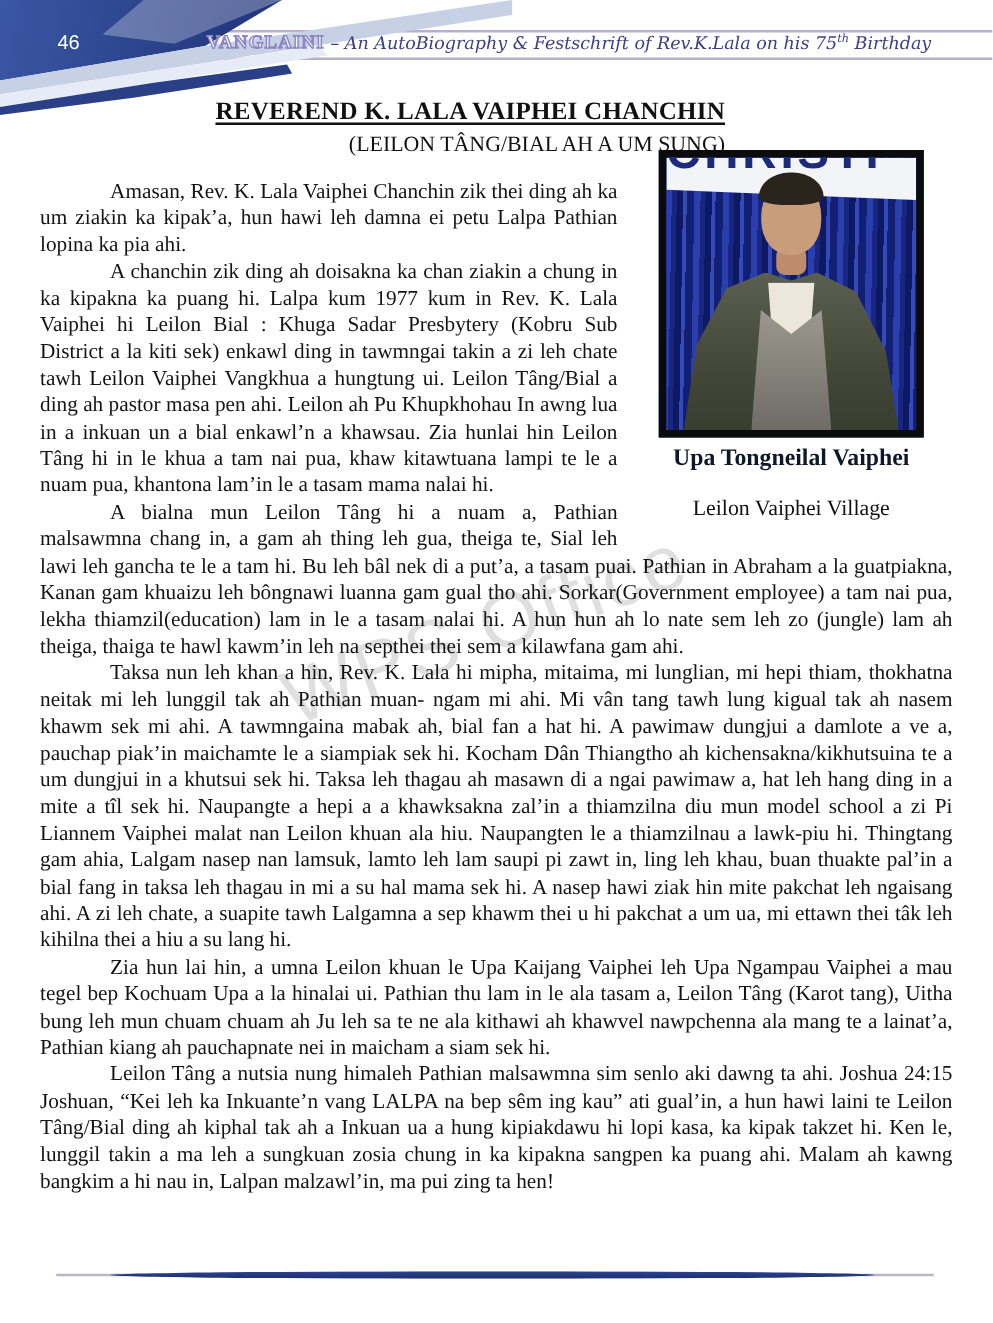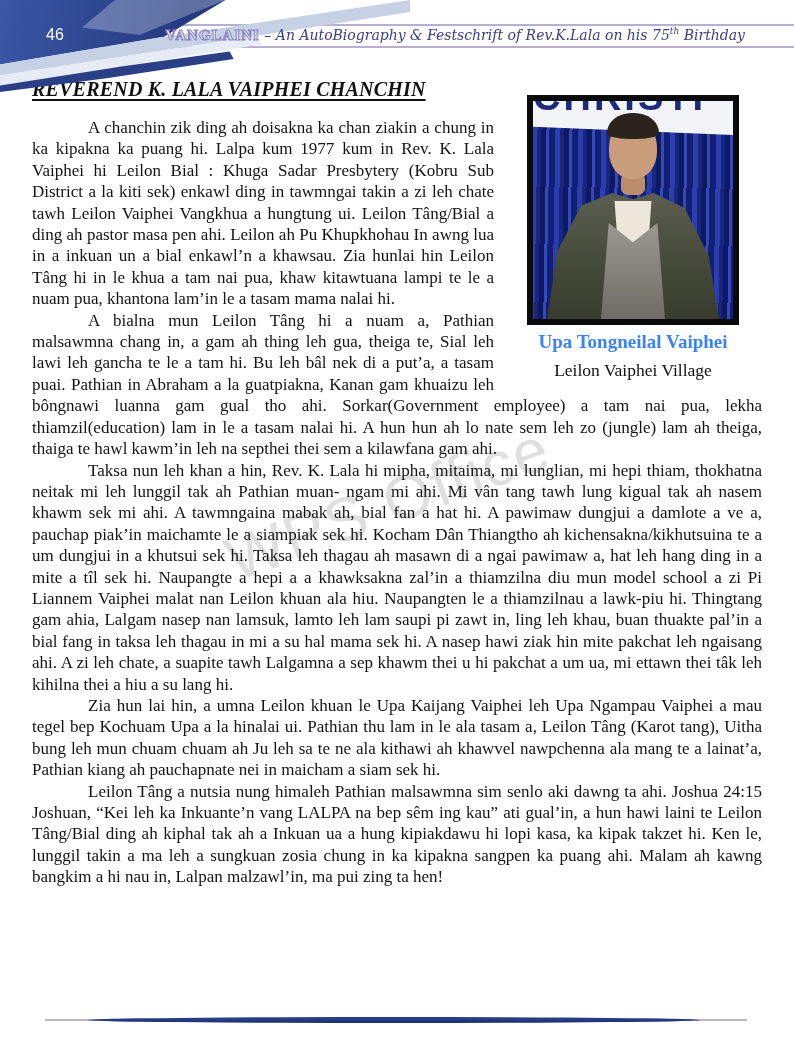--- a/index.html
+++ b/index.html
@@ -48,21 +48,21 @@
   .tagline{font-style:italic;font-family:"DejaVu Serif",serif;font-size:14px;}
   .tagline sup{font-size:9px;}
   
   .watermark{
     position:absolute;left:168px;top:468px;width:440px;text-align:center;
     font-family:"Liberation Sans",sans-serif;font-size:62px;letter-spacing:2px;
     color:#c6c6c6;opacity:0.55;transform:rotate(-20deg);pointer-events:none;
   }
   
   .page-content{position:absolute;left:32px;top:78px;width:730px;z-index:1;}
-  .title-block{width:548px;text-align:left;font-style:italic;}
+  .title-block{width:548px;text-align:right;}
   .title{
     font-size:20px;font-weight:bold;margin:0;letter-spacing:0.2px;color:#111;
     text-decoration:underline;text-decoration-thickness:2px;text-underline-offset:3px;
   }
   .subtitle{font-size:17.5px;margin:4px 0 0 0;color:#111;}
   .body-text{margin-top:16px;font-size:17px;line-height:21.4px;color:#131313;text-align:justify;}
   .body-text p{margin:0;text-indent:3.3em;}
   
   .photo-float{float:right;width:258px;margin:-22px 0 4px 10px;text-align:center;}
   .photo-frame{
@@ -92,22 +92,22 @@
     clip-path:polygon(8% 0,92% 0,72% 100%,28% 100%);
   }
   .vest{
     position:absolute;bottom:0;left:68px;width:64px;height:96px;
     background:linear-gradient(180deg,#9b988f,#6e6c64);
     clip-path:polygon(12% 0,50% 20%,88% 0,100% 100%,0 100%);
   }
   .neck{position:absolute;left:88px;top:72px;width:24px;height:22px;background:#bd8c6b;border-radius:30%;}
   .head{position:absolute;left:76px;top:18px;width:48px;height:60px;background:#c99d7c;border-radius:48% 48% 46% 46%;}
   .hair{position:absolute;left:74px;top:12px;width:52px;height:26px;background:#2b241d;border-radius:50% 50% 45% 45%/ 80% 80% 25% 25%;}
-  .caption-name{font-size:19px;font-weight:bold;margin-top:6px;color:#3b82f6;}
-  .caption-loc{font-size:17.5px;margin-top:8px;color:#111;}
+  .caption-name{font-size:19px;font-weight:bold;margin-top:6px;color:#0f172a;}
+  .caption-loc{font-size:17.5px;margin-top:19px;color:#111;}
   
   .footer-gray{position:absolute;left:45px;top:1019px;width:702px;height:1.5px;background:#b9b4c6;z-index:1;}
   .footer-navy{
     position:absolute;left:88px;top:1017px;width:612px;height:6px;z-index:2;
     background:linear-gradient(180deg,#2e4493,#1c2e6e);
     clip-path:ellipse(50% 50% at 50% 50%);
   }
 </style>
 </head>
 <body>
@@ -126,39 +126,41 @@
 </div>
 <div class="pagenum">46</div>
 
 <div class="header-text">
   <span class="brand">VANGLAINI</span><span class="tagline"><span> – An AutoBiography &amp; Festschrift of Rev.K.Lala on his 75</span><sup>th</sup><span> Birthday</span></span>
 </div>
 
 <div class="page-content">
   <div class="title-block">
     <h1 class="title">REVEREND K. LALA VAIPHEI CHANCHIN</h1>
+    <div class="subtitle">(LEILON TÂNG/BIAL AH A UM SUNG)</div>
   </div>
 
   <div class="body-text">
     <div class="photo-float">
       <div class="photo-frame">
         <div class="photo-bg"></div>
         <div class="photo-banner"></div>
         <div class="banner-text">CHRISTI</div>
         <div class="jacket"></div>
         <div class="shirt"></div>
         <div class="vest"></div>
         <div class="neck"></div>
         <div class="head"></div>
         <div class="hair"></div>
       </div>
       <div class="caption-name">Upa Tongneilal Vaiphei</div>
       <div class="caption-loc">Leilon Vaiphei Village</div>
     </div>
 
+    <p>Amasan, Rev. K. Lala Vaiphei Chanchin zik thei ding ah ka um ziakin ka kipak’a, hun hawi  leh damna ei petu Lalpa Pathian lopina ka pia ahi.</p>
     <p>A chanchin zik ding ah doisakna ka chan ziakin a chung in ka kipakna ka puang hi. Lalpa kum 1977 kum in Rev. K. Lala Vaiphei hi Leilon Bial : Khuga Sadar Presbytery (Kobru Sub District a la kiti sek) enkawl ding in tawmngai takin a zi leh chate tawh Leilon Vaiphei Vangkhua a hungtung ui. Leilon Tâng/Bial a ding ah pastor masa pen ahi. Leilon ah  Pu Khupkhohau In awng lua in a inkuan un a bial enkawl’n a khawsau. Zia hunlai hin Leilon Tâng hi in le khua a tam nai pua, khaw kitawtuana lampi te le a nuam pua, khantona lam’in le a tasam mama nalai hi.</p>
     <p>A bialna mun Leilon Tâng hi a nuam a, Pathian malsawmna chang in, a gam ah thing leh gua, theiga te, Sial leh lawi leh gancha te le a tam hi. Bu leh bâl nek di a put’a, a tasam puai. Pathian in Abraham a la guatpiakna, Kanan gam khuaizu leh bôngnawi luanna gam gual tho ahi. Sorkar(Government employee) a tam nai pua, lekha thiamzil(education) lam in le a tasam nalai hi. A hun hun ah lo nate sem leh zo (jungle) lam ah theiga, thaiga te hawl kawm’in leh na septhei thei sem a kilawfana gam ahi.</p>
     <p>Taksa nun leh khan a hin, Rev. K. Lala hi mipha, mitaima, mi lunglian, mi hepi thiam,  thokhatna neitak mi leh lunggil tak ah Pathian muan- ngam mi ahi. Mi vân tang tawh lung kigual tak ah nasem khawm sek mi ahi. A tawmngaina mabak ah, bial fan a hat hi. A pawimaw dungjui a damlote a ve a, pauchap piak’in maichamte le a siampiak sek hi. Kocham Dân Thiangtho ah kichensakna/kikhutsuina te a um dungjui in a khutsui sek hi. Taksa leh thagau ah masawn di a ngai pawimaw a, hat leh hang ding in a mite a tîl sek hi. Naupangte a hepi a a khawksakna zal’in a thiamzilna diu mun model school a zi Pi Liannem Vaiphei malat nan Leilon khuan ala hiu. Naupangten le a thiamzilnau a lawk-piu hi. Thingtang gam ahia, Lalgam nasep nan lamsuk, lamto leh lam saupi pi zawt in, ling leh khau, buan thuakte pal’in a bial fang in taksa leh thagau in mi a su hal mama sek hi. A nasep hawi ziak hin mite pakchat leh ngaisang ahi. A zi leh chate, a suapite tawh Lalgamna a sep khawm thei u hi pakchat a um ua, mi ettawn thei tâk leh kihilna thei a hiu a su lang hi.</p>
     <p>Zia hun lai hin, a umna Leilon khuan le Upa Kaijang Vaiphei leh Upa Ngampau Vaiphei a mau tegel bep Kochuam Upa a la hinalai ui. Pathian thu lam in le ala tasam a, Leilon Tâng (Karot tang), Uitha bung leh mun chuam chuam ah Ju leh sa te ne ala kithawi ah khawvel nawpchenna ala mang te a lainat’a, Pathian kiang ah pauchapnate nei in maicham a siam sek hi.</p>
     <p>Leilon Tâng a nutsia nung himaleh Pathian malsawmna sim senlo aki dawng ta ahi. Joshua 24:15  Joshuan, “Kei leh ka Inkuante’n vang LALPA na bep sêm ing kau”  ati gual’in, a hun hawi laini te Leilon Tâng/Bial ding ah kiphal tak ah a Inkuan ua a hung kipiakdawu hi lopi kasa, ka kipak takzet hi. Ken le, lunggil takin a ma leh a sungkuan zosia chung in ka kipakna sangpen ka puang ahi. Malam ah kawng bangkim a hi nau in, Lalpan malzawl’in, ma pui zing ta hen!</p>
   </div>
 </div>
 
 <div class="footer-gray"></div>
 <div class="footer-navy"></div>

